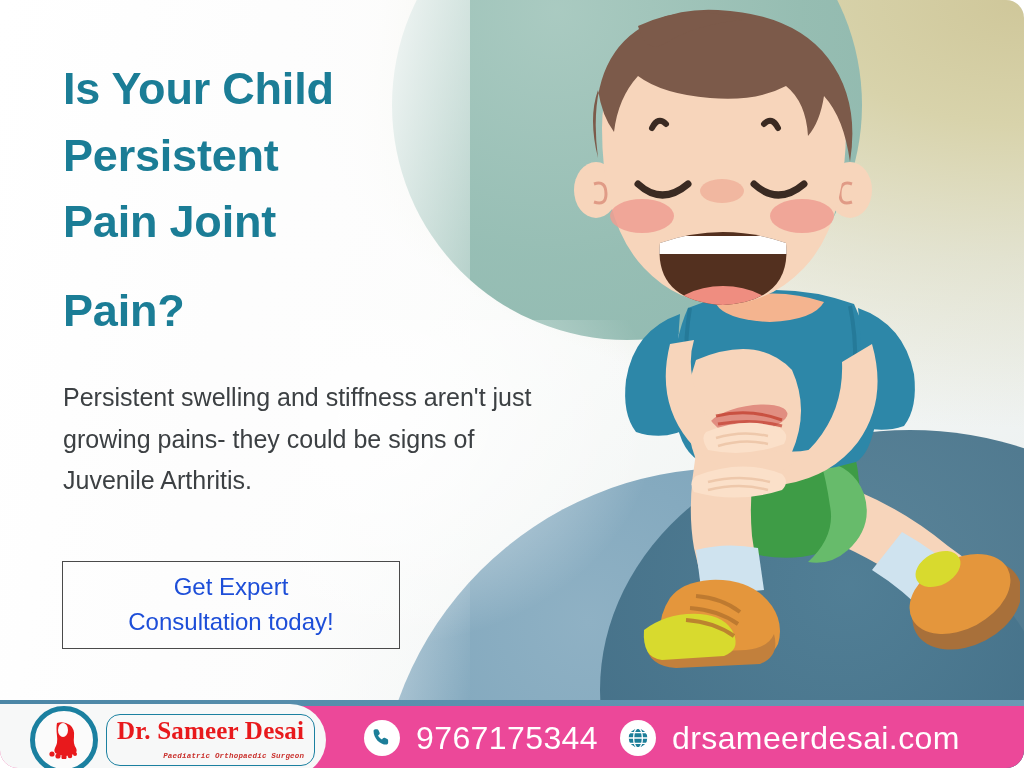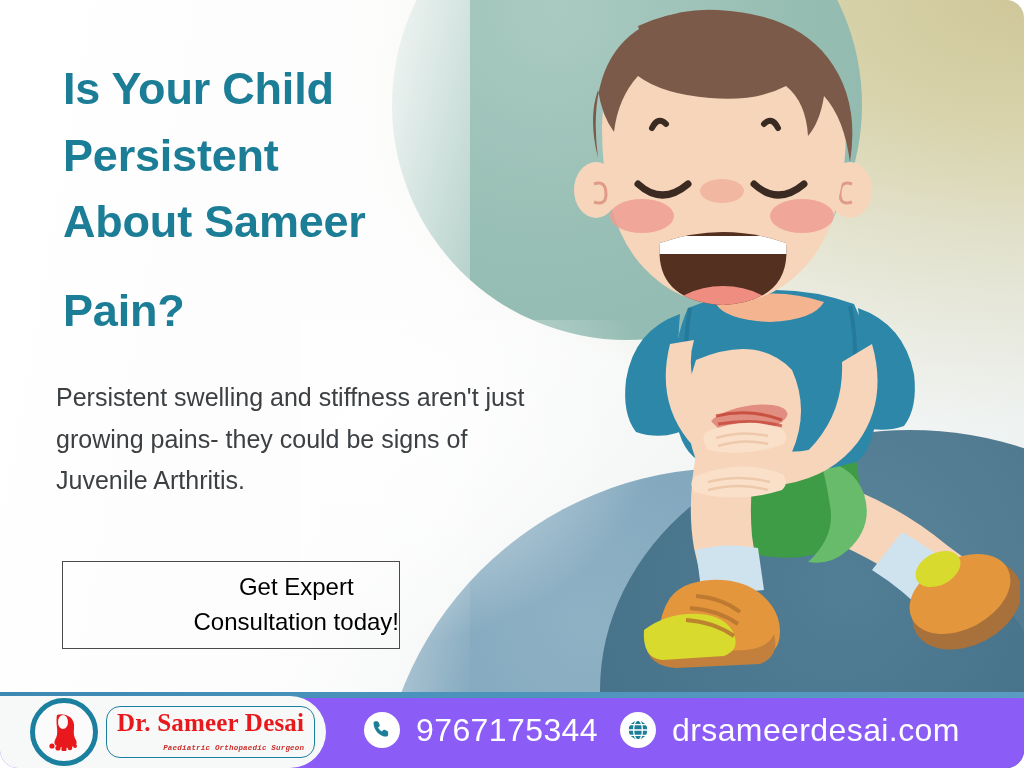--- a/index.html
+++ b/index.html
@@ -40,39 +40,39 @@
   }
 
   
   .copy{position:absolute;left:63px;top:56px;width:420px;}
   .headline{
     color:#1b7d96;font-size:45px;line-height:1.48;font-weight:bold;
     letter-spacing:-.2px;margin:0;
   }
   .headline .tail{display:block;margin-top:22px;}
   .body-copy{
-    position:absolute;left:56px;top:377px;width:470px;
+    position:absolute;left:63px;top:377px;width:470px;
     color:#3c4043;font-size:25px;line-height:1.66;margin:0;font-weight:normal;
   }
   .cta{
     position:absolute;left:62px;top:561px;width:338px;height:88px;
     border:1.5px solid #4a4a4a;background:transparent;
-    display:flex;align-items:center;justify-content:flex-end;text-align:center;
-    color:#000000;font-size:24px;line-height:1.45;box-sizing:border-box;
+    display:flex;align-items:center;justify-content:center;text-align:center;
+    color:#1d4ed8;font-size:24px;line-height:1.45;box-sizing:border-box;
     cursor:pointer;
   }
 
   
   .kid{position:absolute;left:520px;top:8px;width:500px;height:690px;}
   .kid svg{display:block;width:100%;height:100%;}
 
   
   .footer{
-    position:absolute;left:0;bottom:0;width:1024px;height:76px;
-    background:#8b5cf6;
+    position:absolute;left:0;bottom:0;width:1024px;height:68px;
+    background:#ec4899;
   }
   .footer-top-strip{
     position:absolute;left:0;top:0;width:1024px;height:6px;
     background:linear-gradient(90deg,#2f91a8 0%,#3f9cb1 40%,#53a7b9 100%);
     opacity:.85;
   }
   .logo-panel{
     position:absolute;left:-26px;top:4px;width:352px;height:72px;
     background:#f7f8f8;border-radius:0 40px 40px 0;
     display:flex;align-items:center;
@@ -229,21 +229,21 @@
           </g>
         </g>
       </g>
     </svg>
   </div>
 
   <div class="copy">
     <h1 class="headline">
       <span>Is Your Child</span><br>
       <span>Persistent</span><br>
-      <span>About Sameer</span>
+      <span>Pain Joint</span>
       <span class="tail">Pain?</span>
     </h1>
   </div>
 
   <p class="body-copy">Persistent swelling and stiffness aren't just growing pains- they could be signs of Juvenile Arthritis.</p>
 
   <div class="cta">
     <span>
       <span>Get Expert</span><br>
       <span>Consultation today!</span>

